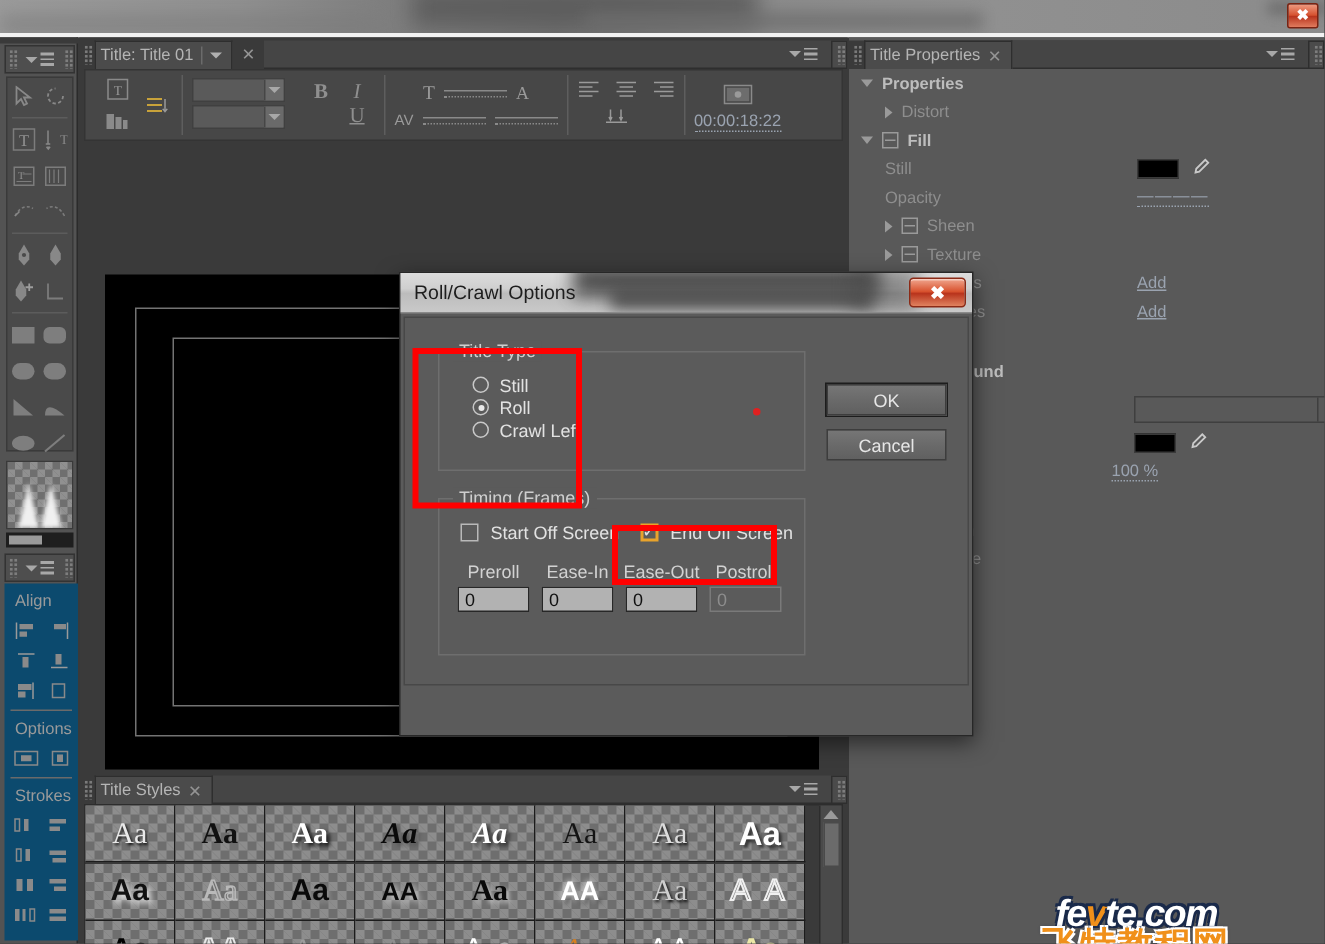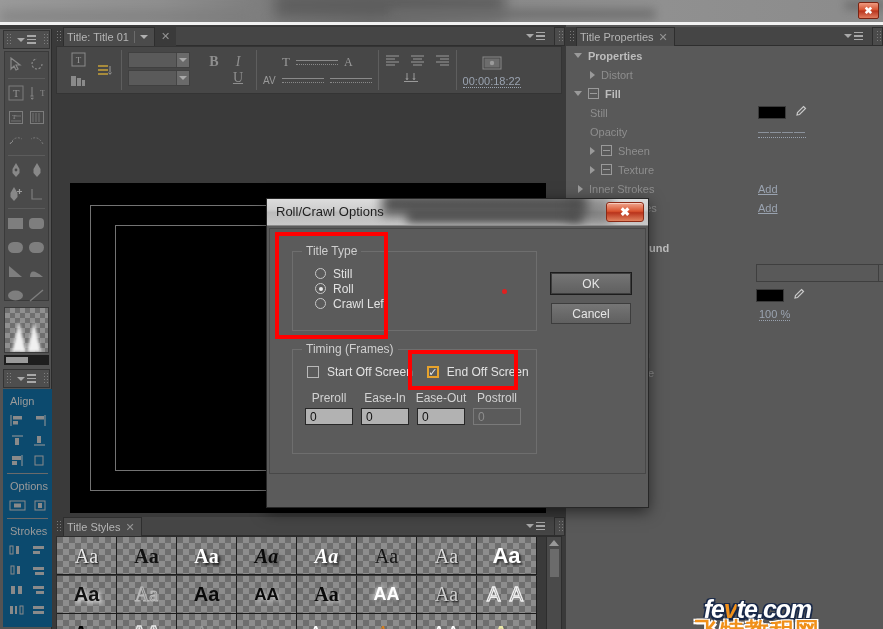--- a/index.html
+++ b/index.html
@@ -133,21 +133,21 @@
 
   
   #wm{position:absolute;left:645px;top:572px;width:225px;height:54px;text-align:center;}
   #wm .l1{font-size:25px;font-weight:bold;font-style:italic;color:#fff;letter-spacing:-1px;line-height:24px;
     text-shadow:-1.5px -1.5px 0 #1a2a4a,1.5px -1.5px 0 #1a2a4a,-1.5px 1.5px 0 #1a2a4a,1.5px 1.5px 0 #1a2a4a;}
   #wm .l1 b{color:#f0901a;font-weight:bold;}
   #wm .l2{font-size:24px;font-weight:bold;color:#f0901a;letter-spacing:1px;line-height:24px;margin-top:-2px;
     text-shadow:-1.5px -1.5px 0 #fff,1.5px -1.5px 0 #fff,-1.5px 1.5px 0 #fff,1.5px 1.5px 0 #fff,0 0 3px #1a2a4a;}
 
   
-  #dlg{position:absolute;left:266px;top:173px;width:383px;height:310px;
+  #dlg{position:absolute;left:266px;top:156px;width:383px;height:310px;
     background:#5b5b5b;border:1px solid #272727;box-shadow:0 4px 14px rgba(0,0,0,.55);}
   #dlgtitle{position:relative;height:27px;
     background:linear-gradient(180deg,#dcdcdc 0%,#cfcfcf 40%,#bcbcbc 52%,#c9c9c9 100%);
     border-bottom:1px solid #8a8a8a;overflow:hidden;}
   #dlgtitle .bl1{position:absolute;left:115px;top:-6px;width:205px;height:22px;background:#3a3a3a;filter:blur(6px);opacity:.85;}
   #dlgtitle .bl2{position:absolute;left:140px;top:13px;width:175px;height:11px;background:#2b2b2b;filter:blur(5px);opacity:.75;}
   #dlgtitle .bl3{position:absolute;left:300px;top:-4px;width:45px;height:30px;background:#4a4a4a;filter:blur(6px);opacity:.5;}
   #dlgtitle .txt{position:relative;padding:5px 0 0 9px;font-size:13px;color:#1e1e1e;}
   #dlgclose{position:absolute;right:4px;top:3px;width:38px;height:20px;
     background:linear-gradient(180deg,#f0a68e 0%,#d9532f 46%,#b9341c 54%,#e0825f 100%);
@@ -837,21 +837,21 @@
       </div>
       <div class="prow">
         <span class="pval" style="left:188px;">
           <span class="colorsw"></span>
           <span><svg width="13" height="13" viewBox="0 0 13 13">
                 <path d="M9.5 1.5 L11.5 3.5 L5.5 9.5 L3 10 L3.5 7.5 Z" fill="none" stroke="#c9c9c9" stroke-width="1.2"></path>
               </svg></span>
         </span>
       </div>
       <div class="prow">
-        <span class="pval" style="left:191px;text-align:right;">
+        <span class="pval" style="left:173px;text-align:right;">
           <span class="pct">100 %</span>
         </span>
       </div>
       <div class="prow" style="padding-left:22px;margin-top:20px;">
         <span class="tr"></span>
         <span class="chk">
             <i></i>
           </span>
         <span>Sheen</span>
       </div>

